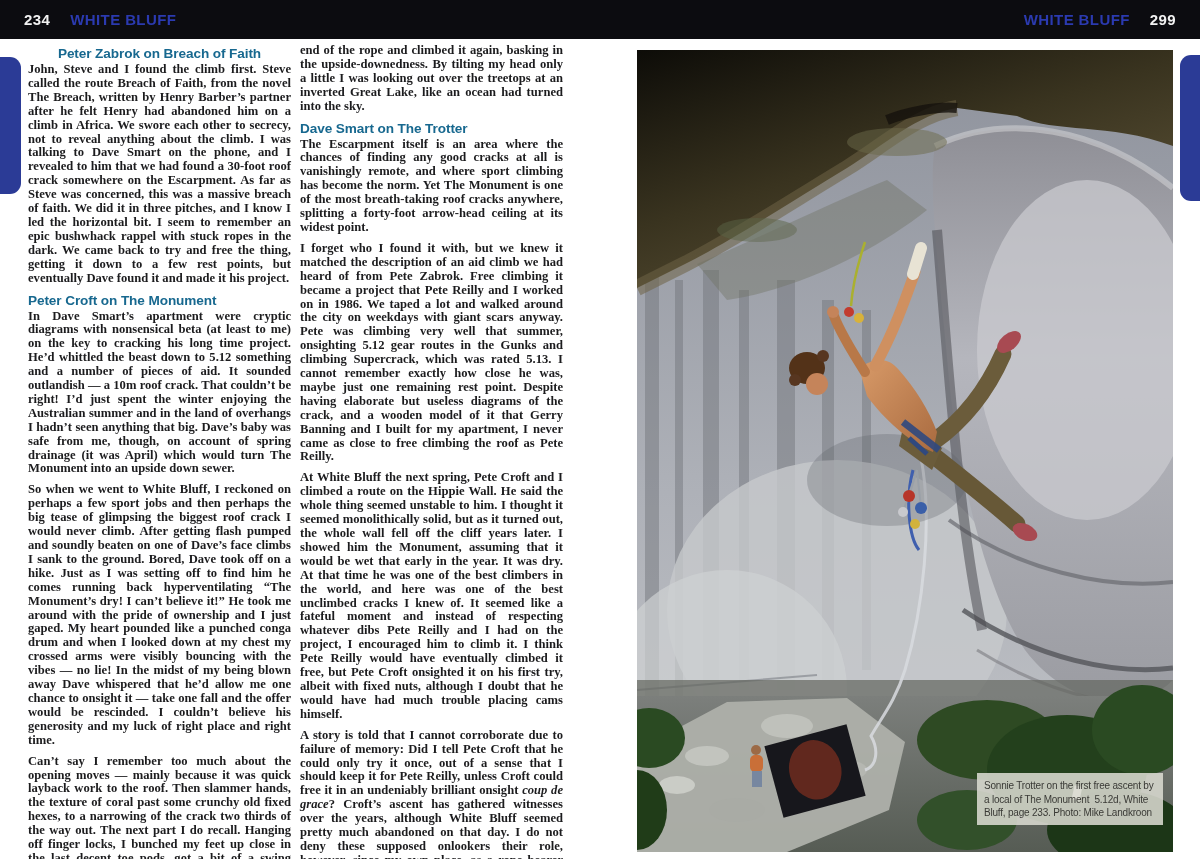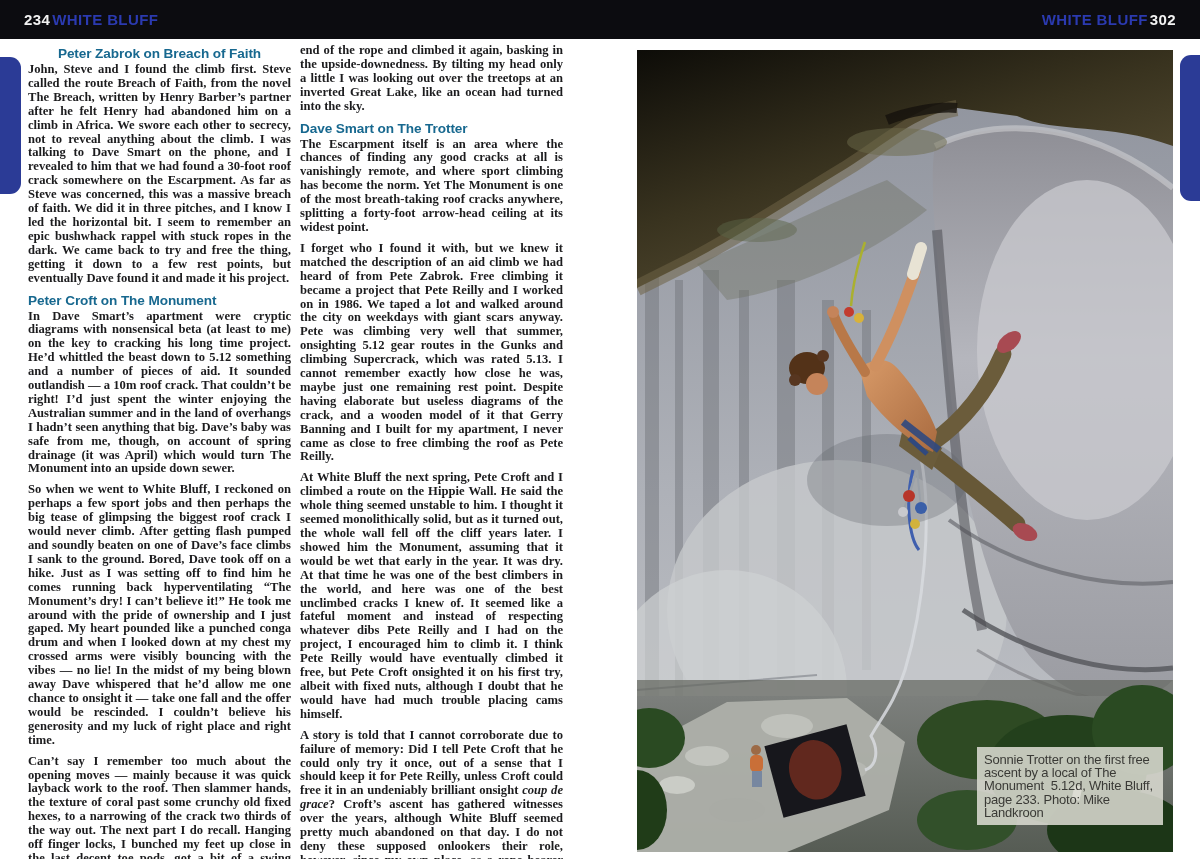--- a/index.html
+++ b/index.html
@@ -10,21 +10,21 @@
 
   
   .header-bar {
     position:absolute; top:0; left:0; width:1200px; height:39px;
     background:var(--header-bar, #0c0c10);
     display:flex; justify-content:space-between; align-items:center;
     padding:0 24px; box-sizing:border-box;
     font-family:"Liberation Sans", sans-serif; font-weight:bold;
     font-size:15px; letter-spacing:.4px;
   }
-  .folio { display:flex; gap:2px; align-items:flex-start; }
+  .folio { display:flex; gap:20px; align-items:flex-start; }
   .page-num { color:#f2f2f2; }
   .section-title { color:var(--header-title-blue, #2b3ab0); }
 
   
   .tab { position:absolute; background:var(--tab-blue, #2b3b96); }
   .tab-left  { left:0;  top:57px; width:21px; height:137px; border-radius:0 11px 11px 0; }
   .tab-right { right:0; top:55px; width:20px; height:146px; border-radius:11px 0 0 11px; }
 
   
   .col {
@@ -44,35 +44,35 @@
 
   
   .photo {
     position:absolute; left:637px; top:50px; width:536px; height:802px;
     overflow:hidden; background:#8e929c;
   }
   .photo svg { display:block; }
   .caption {
     position:absolute; right:10px; bottom:27px; width:172px;
     background:rgba(218,217,208,0.88); color:#3a3a36;
-    font-family:"Liberation Sans", sans-serif; font-size:13px; line-height:13.2px;
+    font-family:"Liberation Sans", sans-serif; font-size:10px; line-height:13.2px;
     padding:6px 7px; white-space:pre-wrap; letter-spacing:-0.2px;
   }
 </style>
 </head>
 <body>
 
 <div class="header-bar">
   <div class="folio">
     <span class="page-num">234</span>
     <span class="section-title">WHITE BLUFF</span>
   </div>
   <div class="folio">
     <span class="section-title">WHITE BLUFF</span>
-    <span class="page-num">302</span>
+    <span class="page-num">299</span>
   </div>
 </div>
 
 <div class="tab tab-left"></div>
 <div class="tab tab-right"></div>
 
 <div class="col col-1">
   <h2>Peter Zabrok on Breach of Faith</h2>
   <p>John, Steve and I found the climb first. Steve called the route Breach of Faith, from the novel The Breach, written by Henry Barber’s partner after he felt Henry had abandoned him on a climb in Africa. We swore each other to secrecy, not to reveal anything about the climb. I was talking to Dave Smart on the phone, and I revealed to him that we had found a 30-foot roof crack somewhere on the Escarpment. As far as Steve was concerned, this was a massive breach of faith. We did it in three pitches, and I know I led the horizontal bit. I seem to remember an epic bushwhack rappel with stuck ropes in the dark. We came back to try and free the thing, getting it down to a few rest points, but eventually Dave found it and made it his project.</p>
   <h2>Peter Croft on The Monument</h2>

